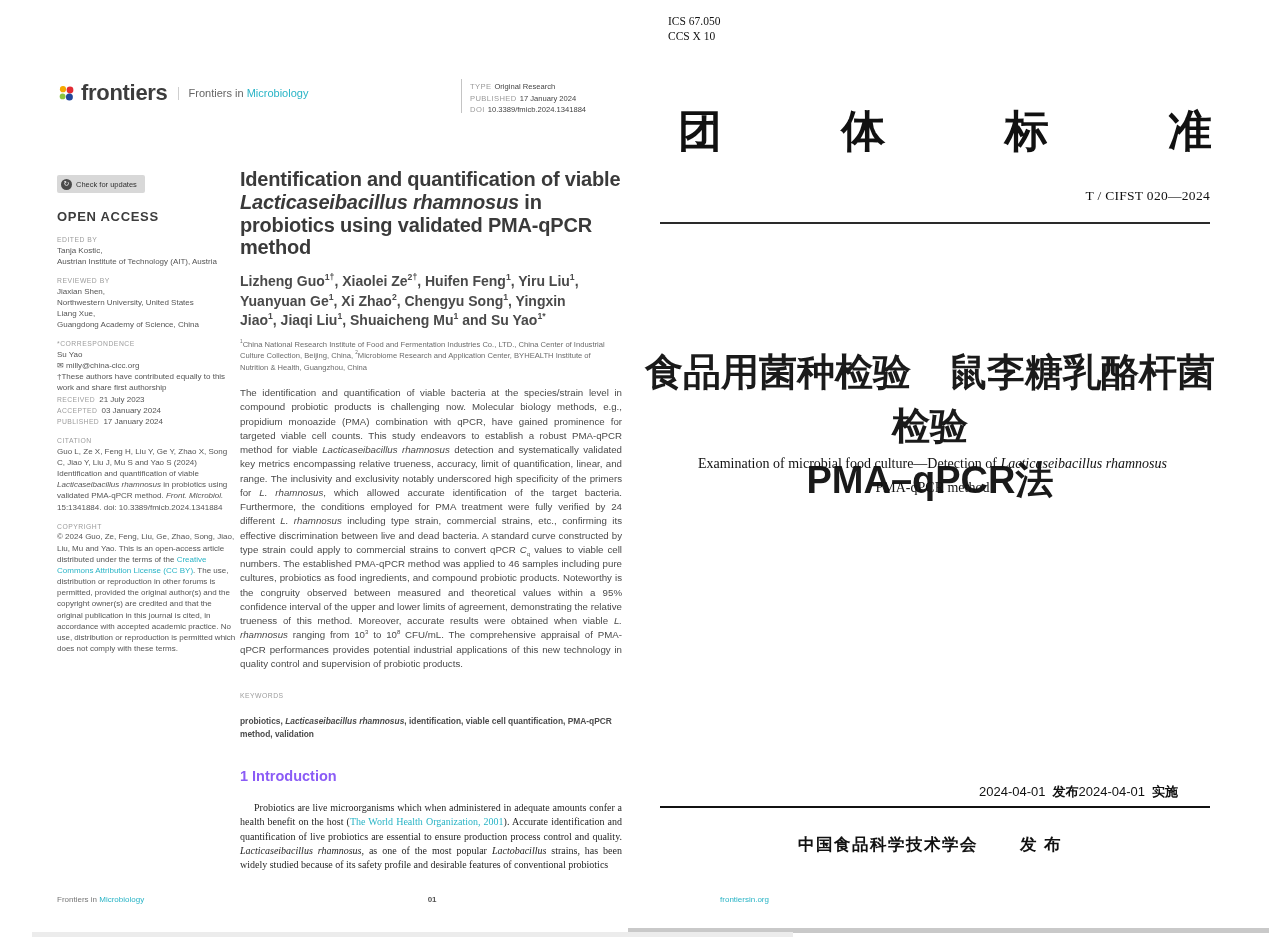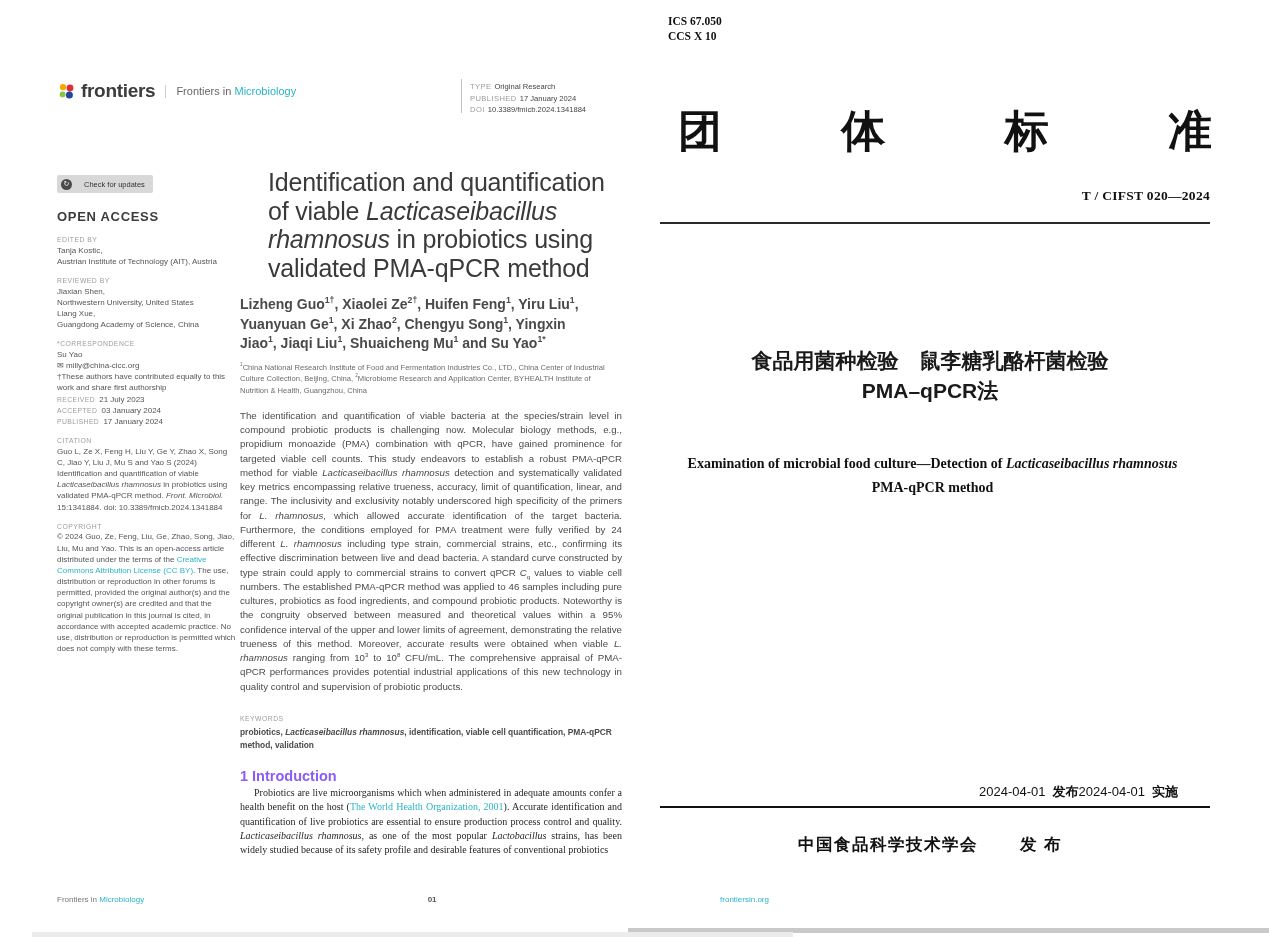--- a/index.html
+++ b/index.html
@@ -11,74 +11,74 @@
   .abs { position:absolute; }
   .teal { color:#29b4c6; }
   .i { font-style:italic; }
   .link { color:#29b4c6; }
   .sup { vertical-align:super; font-size:62%; line-height:0; }
   .sub { vertical-align:sub; font-size:62%; line-height:0; }
 
   
   .fx-logo-row { left:58px; top:80px; display:flex; align-items:center; }
   .fx-logo-mark { width:17px; height:17px; margin-right:6px; }
-  .fx-logo-text { font-size:19px; font-weight:bold; color:#3c3c3c; letter-spacing:-0.3px; }
+  .fx-logo-text { font-size:22px; font-weight:bold; color:#3c3c3c; letter-spacing:-0.3px; }
   .fx-head-divider { width:1px; height:13px; background:#cfcfcf; margin:0 10px; }
   .fx-journal { font-size:11px; color:#666; }
 
   .fx-meta-divider { left:461px; top:79px; width:1px; height:34px; background:#c4c4c4; }
   .fx-meta { left:470px; top:81px; font-size:7.6px; line-height:1.52; color:#444; }
   .fx-meta .lbl { color:#9a9a9a; letter-spacing:0.4px; margin-right:3px; }
 
   .badge-updates {
     left:57px; top:175px; height:18px; background:#d8d8d8; border-radius:2px;
-    display:inline-flex; align-items:center; padding:0 8px 0 4px; gap:12px;
+    display:inline-flex; align-items:center; padding:0 8px 0 4px; gap:4px;
     font-size:7.5px; color:#333; cursor:pointer;
   }
   .badge-circ {
     width:11px; height:11px; border-radius:50%; background:#4a4a4a; color:#fff;
     font-size:7px; display:flex; align-items:center; justify-content:center;
   }
 
   .sidebar { left:57px; top:208px; width:180px; font-size:8px; color:#555; line-height:1.4; }
   .sb-oa { font-weight:bold; font-size:13px; color:#3c3c3c; letter-spacing:0.7px; margin-bottom:4px; }
   .sb-label { font-size:6.8px; color:#9c9c9c; letter-spacing:0.5px; margin-top:9px; }
   .sb-text { white-space:pre-line; color:#555; }
   .sb-note { color:#555; }
   .sb-hist { margin-top:0; }
   .sb-hist .lbl { font-size:6.8px; color:#9c9c9c; letter-spacing:0.4px; margin-right:2px; }
   .sb-par { color:#555; }
 
   .main-col { left:240px; top:168px; width:382px; }
-  .art-title { font-size:25px; line-height:1.14; font-weight:400; color:#3a3a3a; letter-spacing:-0.2px;margin-left:28px; }
+  .art-title { font-size:20px; line-height:1.14; font-weight:700; color:#3a3a3a; letter-spacing:-0.2px; }
   .art-authors { margin-top:13px; width:366px; font-size:14px; font-weight:600; color:#4a4a4a; line-height:1.4; }
   .art-affils { margin-top:8px; width:376px; font-size:7.6px; color:#6b6b6b; line-height:1.5; }
   .art-abstract { margin-top:13px; font-size:9.7px; color:#4a4a4a; line-height:1.47; text-align:justify; }
   .kw-label { margin-top:21px; font-size:6.8px; color:#9c9c9c; letter-spacing:0.5px; }
-  .art-keywords { margin-top:4px; font-size:8.4px; font-weight:600; color:#4a4a4a; line-height:1.5; }
+  .art-keywords { margin-top:16px; font-size:8.4px; font-weight:600; color:#4a4a4a; line-height:1.5; }
 
   .intro-block { left:240px; top:768px; width:382px; }
   .sect-h { font-size:14.5px; font-weight:600; color:#8b5cf6; }
   .intro-p {
-    margin-top:2px; font-family:"Liberation Serif", serif; font-size:10px;
+    margin-top:17px; font-family:"Liberation Serif", serif; font-size:10px;
     line-height:1.43; text-align:justify; color:#1f1f1f; text-indent:14px;
   }
 
   .fx-footer { left:57px; top:895px; width:712px; display:flex; justify-content:space-between; font-size:8px; color:#777; }
   .fx-footer .pg { color:#555; font-weight:bold;text-align:center; }
 
   
-  .serifb { font-family:"Liberation Serif", serif; font-weight:bold; color:#111; }
+  .serifb { font-family:"Liberation Serif", serif; font-weight:normal; color:#111; }
   .ics-block { left:668px; top:14px; font-size:11.5px; line-height:1.3; }
   .std-type { left:678px; top:102px; width:534px; display:flex; justify-content:space-between;
               font-size:44px; color:#111; font-weight:bold; font-family:"Liberation Serif", serif; }
   .std-number { left:660px; top:188px; width:550px; text-align:right; font-size:13.5px; letter-spacing:0.3px; }
   .rule-top { left:660px; top:222px; width:550px; height:2px; background:#2a2a2a; }
 
-  .title-cn { left:640px; top:346px; width:580px; text-align:center; font-size:21px; font-weight:bold;
+  .title-cn { left:640px; top:346px; width:580px; text-align:center; font-size:38px; font-weight:bold;
               color:#1a1a1a; line-height:1.42; font-family:"Liberation Sans", sans-serif; }
   .title-en { left:645px; top:452px; width:575px; text-align:center; font-size:14px; line-height:1.7; }
 
   .dates-row { left:628px; top:783px; width:550px; display:flex; justify-content:flex-end;
                font-size:13px; color:#111; }
   .dates-row .dlabel { font-weight:bold; margin-left:7px; }
   .rule-bottom { left:660px; top:806px; width:550px; height:2px; background:#111; }
   .publisher-row { left:640px; top:834px; width:580px; text-align:center; font-size:16.5px;
                    font-weight:bold; color:#111; letter-spacing:1.5px; }
   .publisher-row .gap { display:inline-block; width:42px; }

